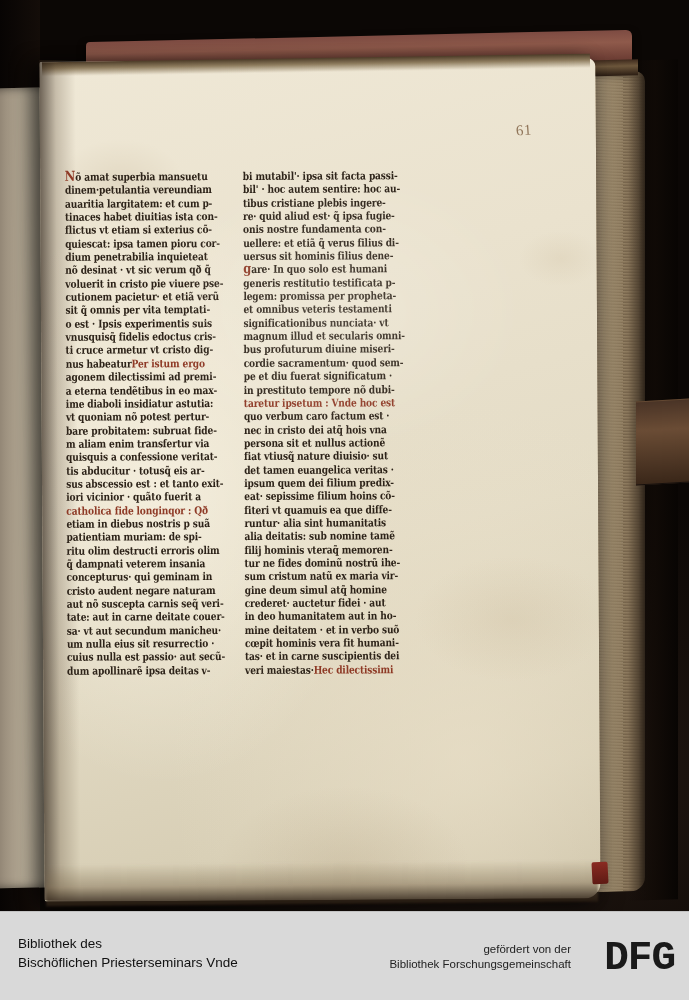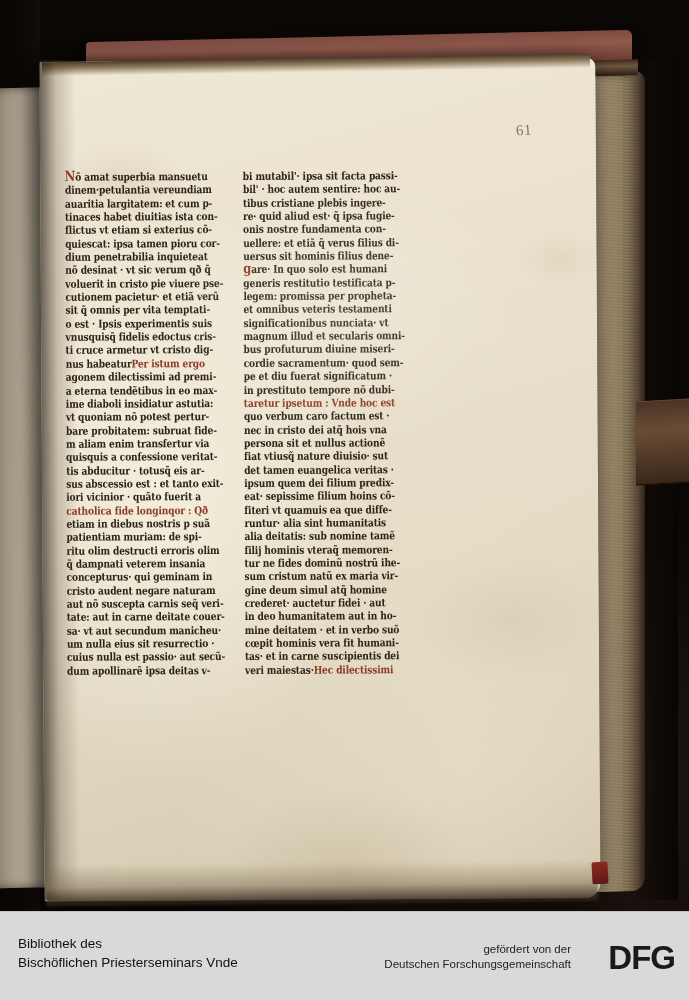--- a/index.html
+++ b/index.html
@@ -281,23 +281,23 @@
     font-family: "Liberation Sans", sans-serif;
     font-size: 11.5px;
     line-height: 15px;
     color: #222;
     margin-top: 10px;
   }
   .dfg-logo {
     position: absolute;
     right: 14px;
     top: 24px;
-    font-family: Liberation Sans, sans-serif;
+    font-family: Liberation Mono, monospace;
     font-weight: 700;
-    font-size: 33px;
+    font-size: 41px;
     letter-spacing: -1px;
     color: #1a1a1a;
     line-height: 44px;
   }
 </style>
 </head>
 <body>
 
 <div id="page">
 
@@ -406,18 +406,18 @@
 
   <div class="text-veil"></div>
 
   <div class="caption-bar">
     <div class="caption-left">
       <div>Bibliothek des</div>
       <div>Bischöflichen Priesterseminars Vnde</div>
     </div>
     <div class="caption-right">
       <div>gefördert von der</div>
-      <div>Deutschen Forschungsgemeinschaft</div>
+      <div>Bibliothek Forschungsgemeinschaft</div>
     </div>
     <div class="dfg-logo">DFG</div>
   </div>
 
 </div>
 
 </body></html>

